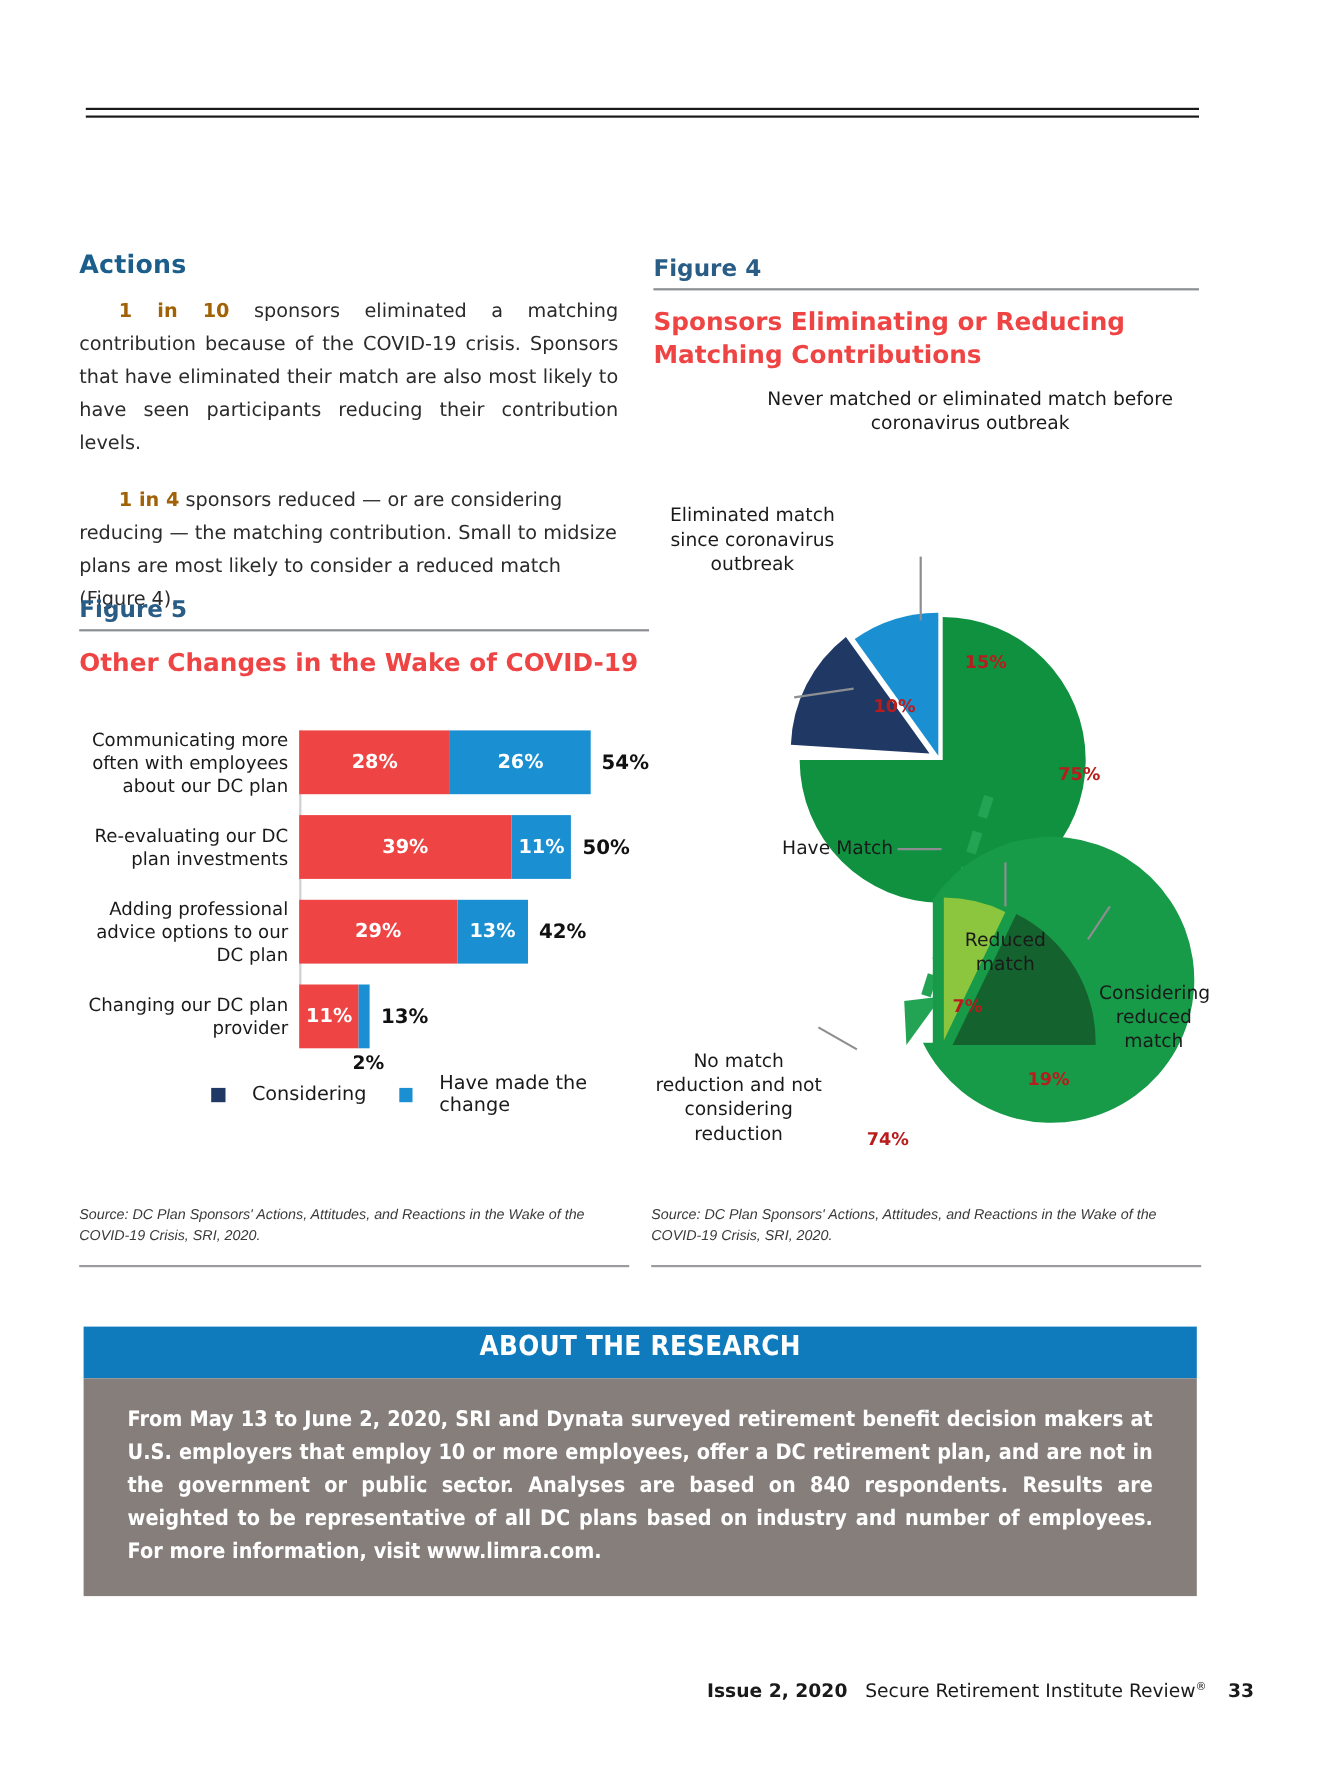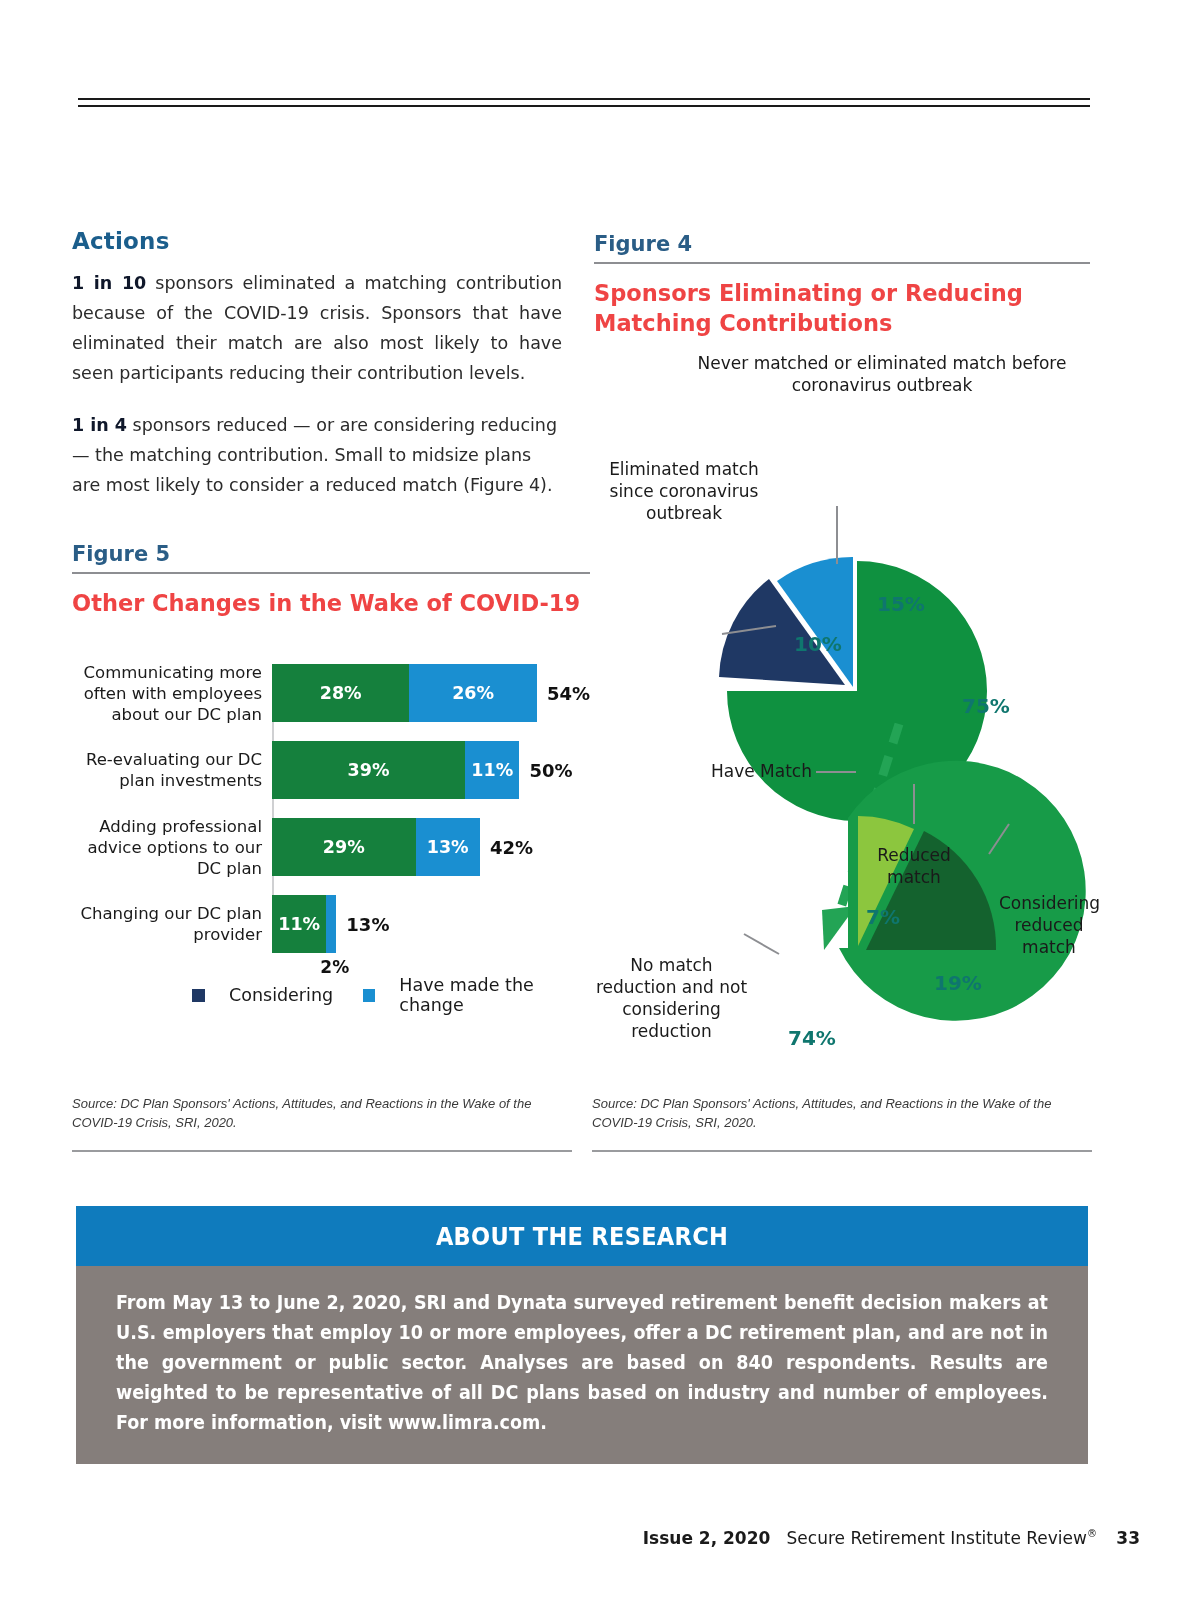--- a/index.html
+++ b/index.html
@@ -12,38 +12,38 @@
   .toprule .r1{height:2px;background:#1a1a1a;}
   .toprule .r2{height:2px;background:#1a1a1a;margin-top:5px;}
 
   
   .left-col{position:absolute;left:72px;top:228px;width:490px;}
   .h-actions{font-size:23px;font-weight:bold;color:#1b5e8c;letter-spacing:.2px;margin:0 0 14px 0;
              font-family:"DejaVu Sans",sans-serif;}
   .body-p{font-size:17.5px;line-height:30px;color:#2b2b2b;margin:0 0 22px 0;text-align:justify;
           font-family:"DejaVu Sans",sans-serif;}
   .body-p.last{text-align:left;}
-  .lead{font-weight:bold;color:#0f172a;}
+  .lead{font-weight:bold;color:#a16207;margin-left:36px;}
 
   
   .fig-label{font-size:21px;color:#2a5d86;font-weight:600;font-family:"DejaVu Sans",sans-serif;}
   .fig-rule{height:2px;background:#8d8e92;margin-top:6px;}
   .fig-title{font-size:22.5px;font-weight:bold;color:#ef4444;line-height:30px;margin-top:14px;
              font-family:"DejaVu Sans",sans-serif;}
 
   
   .fig5{position:absolute;left:72px;top:542px;width:518px;}
   .bars{position:relative;margin-top:46px;padding-left:200px;}
   .axis{position:absolute;left:200px;top:0;bottom:38px;width:2px;background:#cfd0d2;}
   .brow{display:flex;align-items:center;height:58px;margin-bottom:19px;position:relative;}
   .blabel{position:absolute;left:-202px;width:192px;text-align:right;font-size:16.5px;line-height:21px;
           color:#1a1a1a;font-family:"DejaVu Sans",sans-serif;}
   .seg{height:58px;display:flex;align-items:center;justify-content:center;
        color:#ffffff;font-weight:bold;font-size:17.5px;font-family:"DejaVu Sans",sans-serif;}
-  .seg.a{background:#15803d;}
+  .seg.a{background:#ef4444;}
   .seg.b{background:#1a8fd1;}
   .btotal{margin-left:10px;font-weight:bold;font-size:18px;color:#111;font-family:"DejaVu Sans",sans-serif;}
   .sublabel{position:absolute;font-weight:bold;font-size:17px;color:#111;font-family:"DejaVu Sans",sans-serif;}
   .legend{display:flex;gap:30px;margin:22px 0 0 120px;align-items:center;}
   .legend .item{display:flex;align-items:center;gap:24px;font-size:17.5px;color:#1a1a1a;
                 font-family:"DejaVu Sans",sans-serif;}
   .sw{width:13px;height:13px;display:inline-block;}
   .sw.a{background:#1f3864;}
   .sw.b{background:#1a8fd1;}
 
@@ -51,27 +51,27 @@
   .srcbox{position:absolute;width:500px;}
   .src{font-size:13px;line-height:19px;font-style:italic;color:#3a3a3a;
        font-family:"Liberation Sans",sans-serif;}
   .src-rule{height:1.5px;background:#9a9b9e;margin-top:18px;width:500px;}
 
   
   .fig4{position:absolute;left:594px;top:232px;width:496px;}
   .pies{position:relative;height:700px;margin-top:16px;}
   .calloutText{position:absolute;font-size:17px;line-height:22px;color:#1a1a1a;
                font-family:"DejaVu Sans",sans-serif;}
-  .pctlab{position:absolute;font-weight:bold;font-size:20px;color:#0f766e;
+  .pctlab{position:absolute;font-weight:bold;font-size:16px;color:#b91c1c;
           font-family:"DejaVu Sans",sans-serif;}
 
   
   .about{position:absolute;left:76px;top:1206px;width:1012px;}
   .about-head{background:#0f7bbd;color:#fff;text-align:center;font-weight:bold;font-size:25px;
-              padding:16px 0 15px 0;letter-spacing:.3px;font-family:"DejaVu Sans Condensed","DejaVu Sans",sans-serif;}
+              padding:3px 0 15px 0;letter-spacing:.3px;font-family:"DejaVu Sans Condensed","DejaVu Sans",sans-serif;}
   .about-body{background:#857e7b;color:#fff;padding:22px 40px 26px 40px;font-size:19.5px;line-height:30px;
               font-weight:bold;text-align:justify;font-family:"DejaVu Sans Condensed","DejaVu Sans",sans-serif;}
 
   
   .footer{position:absolute;left:0;right:0;top:1528px;text-align:right;padding-right:60px;
           font-size:17px;color:#1a1a1a;font-family:"DejaVu Sans",sans-serif;}
   .footer b{font-weight:bold;}
   .footer .pg{font-weight:bold;margin-left:14px;}
   .sup{font-size:10px;vertical-align:super;}
 </style>

